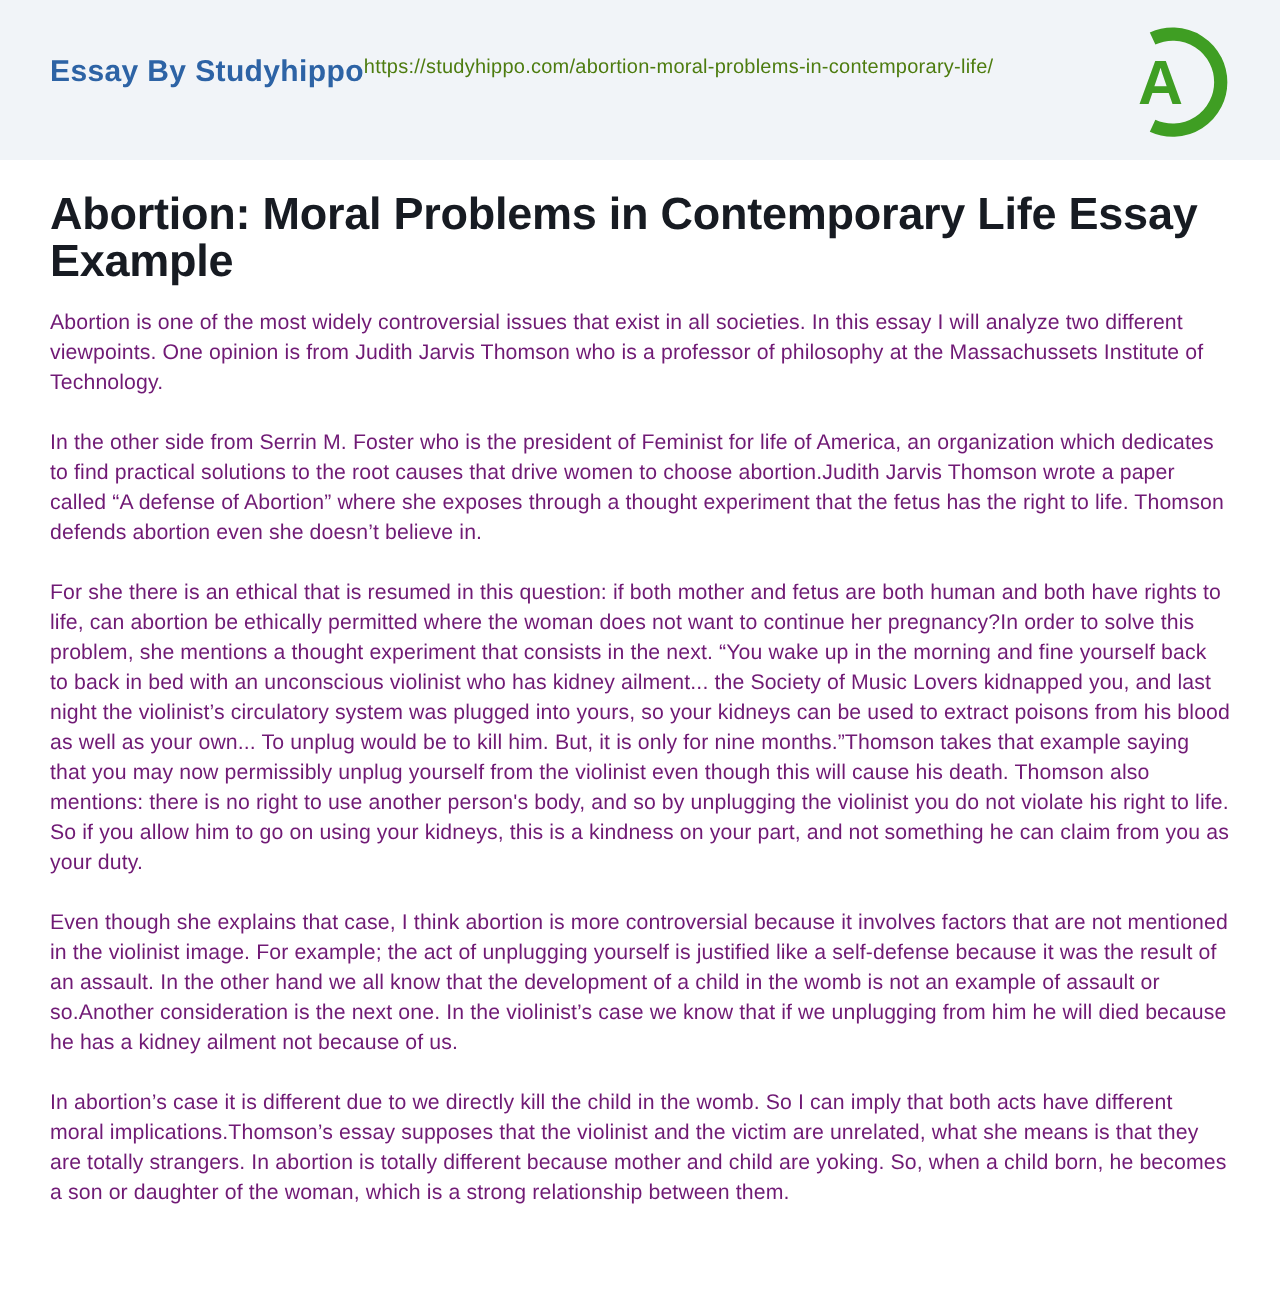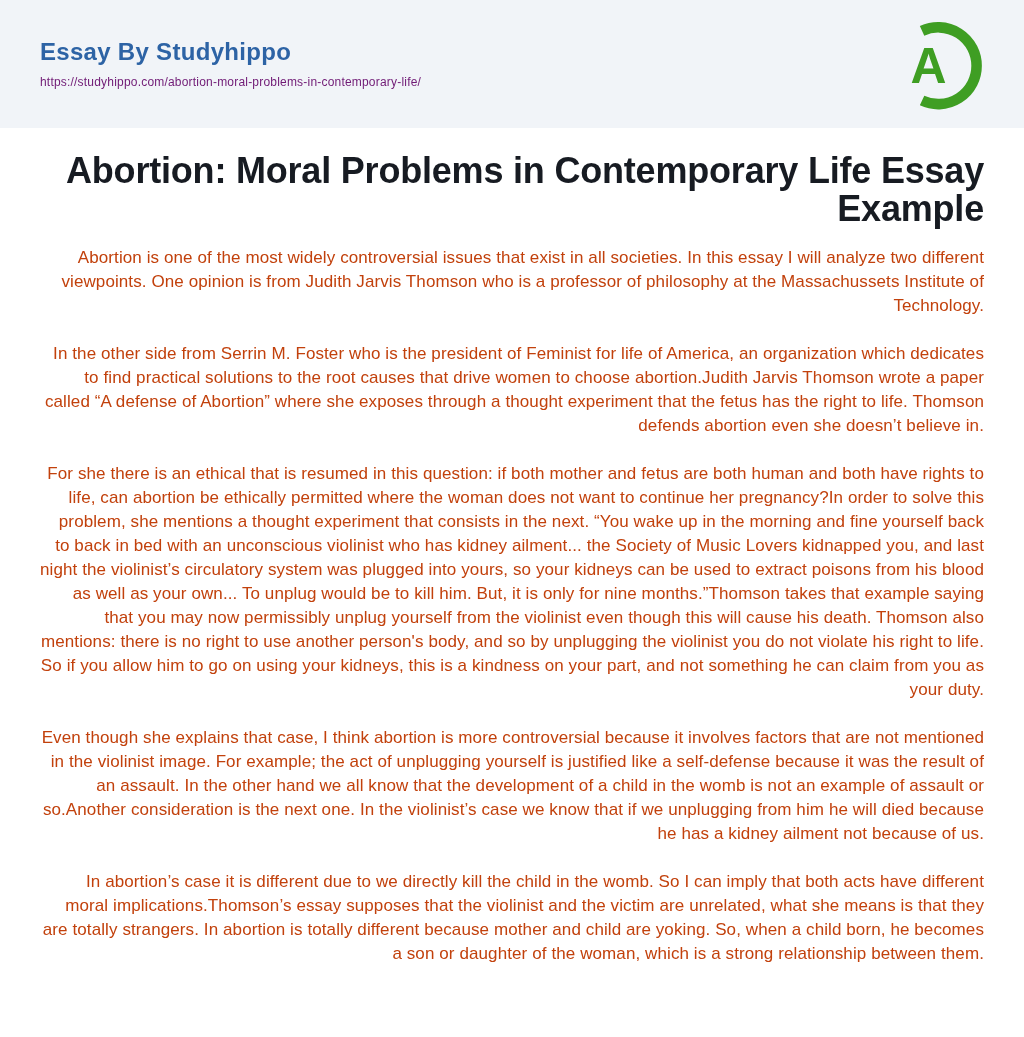--- a/index.html
+++ b/index.html
@@ -17,54 +17,53 @@
   
   .site-header {
     background: #f1f4f8;
     height: 128px;
     width: 100%;
     display: flex;
     align-items: center;
     justify-content: space-between;
     padding: 0 38px 0 40px;
   }
-  .brand-block { display: flex; flex-direction: column; justify-content: center; }
+  .brand-block { display: flex; flex-direction: row; justify-content: center; }
   .brand-title {
     color: #2d63a5;
     font-size: 24px;
     font-weight: bold;
     letter-spacing: 0.3px;
     margin: 0 0 12px 0;
     line-height: 1;
   }
   .brand-url {
-    color: #701a75;
-    font-size: 12px;
+    color: #4d7c0f;
+    font-size: 16px;
     letter-spacing: 0.2px;
     text-decoration: none;
     line-height: 1;
   }
   .logo-wrap { width: 96px; height: 100px; display: flex; align-items: center; justify-content: center; }
 
   
   .article {
     padding: 24px 40px 0 40px;
-    text-align: right;
   }
   .article-title {
     color: #171b22;
     font-size: 36px;
     font-weight: bold;
     line-height: 38px;
     letter-spacing: -0.2px;
     margin: 0 0 18px 0;
     max-width: 950px;
   }
   .article-body p {
-    color: #c2410c;
+    color: #701a75;
     font-size: 17px;
     line-height: 24px;
     letter-spacing: 0.1px;
     margin: 0 0 24px 0;
     max-width: 950px;
   }
 </style>
 </head>
 <body>
 

